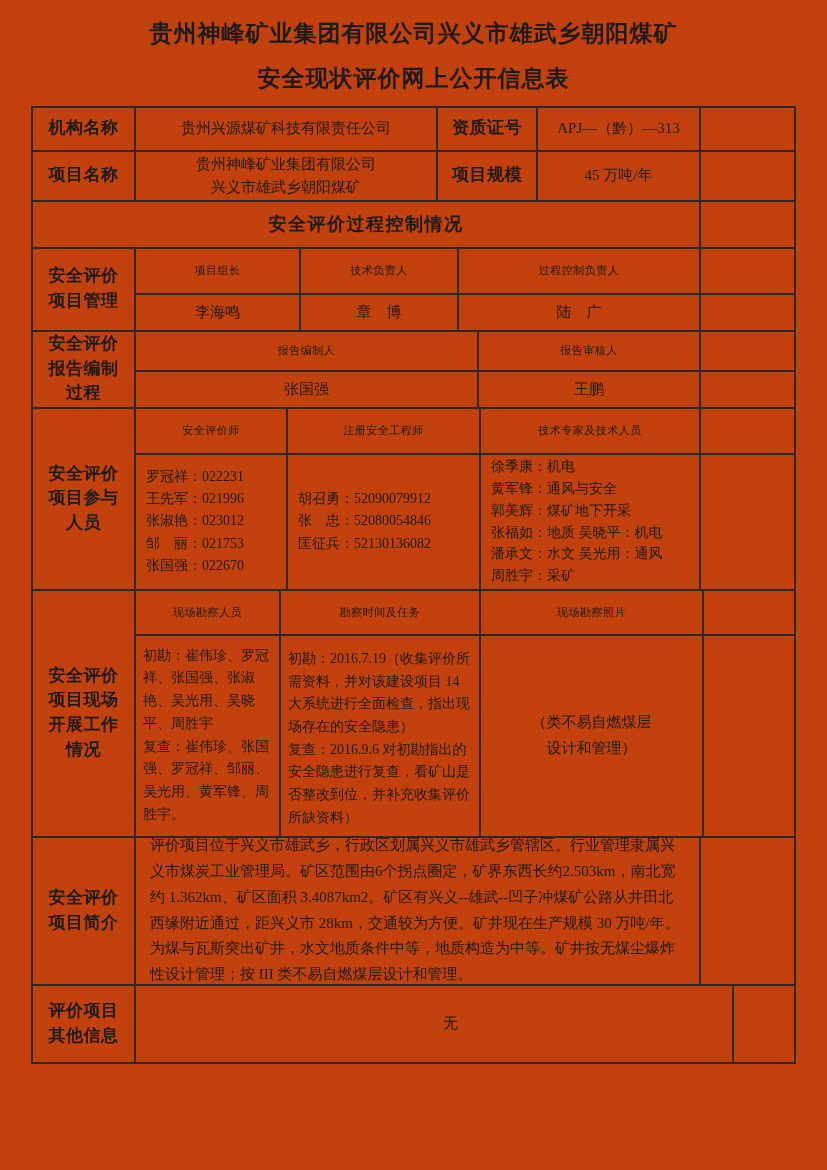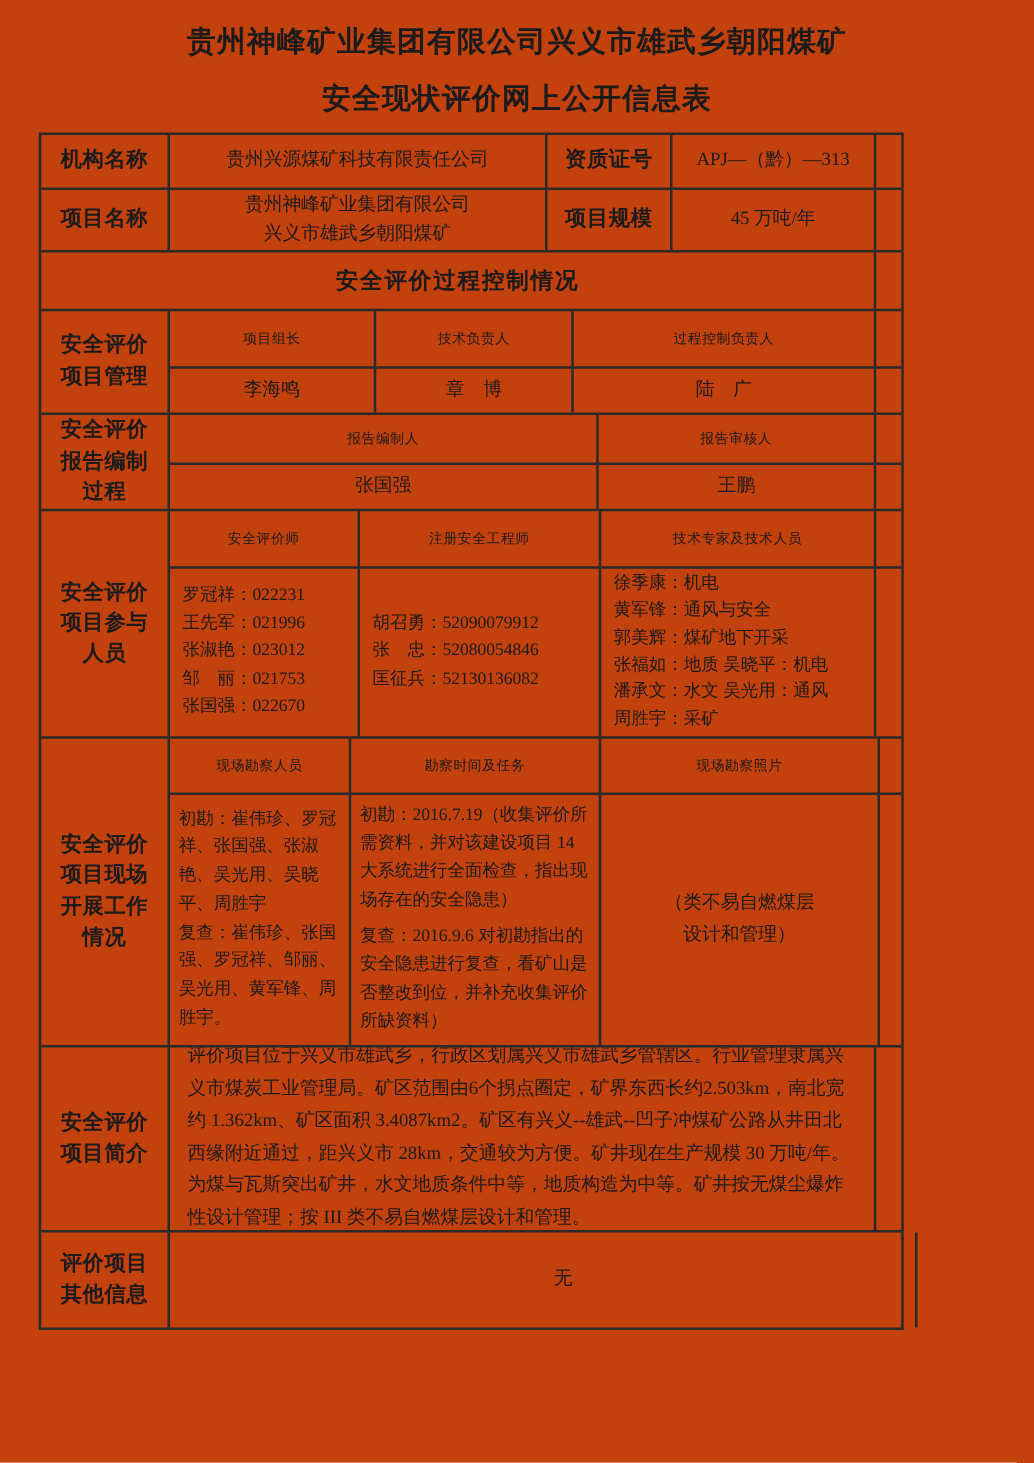--- a/index.html
+++ b/index.html
@@ -10,41 +10,41 @@
     font-family: "Liberation Serif", "DejaVu Serif", serif;
     color: #1b1b1b; padding-top: 20px; overflow: hidden;
   }
   .t1, .t2 {
     text-align: center; font-weight: bold; font-size: 23px;
     line-height: 1.25; letter-spacing: 1px; margin: 0;
   }
   .t1 { margin-bottom: 16px; }
   .t2 { margin-bottom: 12px; }
 
-  .tbl { width: 692px; margin-left: 31px; border: 2px solid var(--ln); }
+  .tbl { width: 765px; margin-left: 31px; border: 2px solid var(--ln); }
   .s { display: grid; border-bottom: 2px solid var(--ln); }
   .s:last-child { border-bottom: none; gap: 33px; }
   .c {
     border-right: 2px solid var(--ln);
     display: flex; flex-direction: column;
     align-items: center; justify-content: center;
     text-align: center; overflow: hidden; padding: 2px 6px;
   }
   .end { border-right: none; }
   .bb { border-bottom: 2px solid var(--ln); }
   .span2 { grid-row: 1 / span 2; }
 
   .lbl { font-weight: bold; font-size: 17px; line-height: 1.45; letter-spacing: 0.5px; padding: 2px 13px; }
   .hdr { font-weight: normal; font-size: 11px; letter-spacing: 0.5px; }
   .val { font-size: 15px; line-height: 1.5; }
   .sect-title { font-weight: bold; font-size: 18px; letter-spacing: 1.5px; }
 
   .list { align-items: flex-start; text-align: left; font-size: 14px; line-height: 1.6; padding: 4px 4px 4px 10px; }
   .list div { white-space: nowrap; }
-  .blockcell { align-items: flex-start; justify-content: space-between; text-align: left; font-size: 14px; line-height: 1.62; padding: 6px 7px; }
+  .blockcell { align-items: flex-start; justify-content: flex-end; text-align: left; font-size: 14px; line-height: 1.62; padding: 6px 7px; }
   .blockcell p { margin: 0; }
   .photo-note { font-size: 15px; line-height: 1.7; max-width: 134px; }
   .summary { font-size: 15px; line-height: 1.73; text-align: left; padding: 6px 14px; }
 
   
   .s1 { grid-template-columns: 103px 302px 100px 163px 1fr; grid-template-rows: 44px 48px; }
   .s2 { grid-template-columns: 103px 213px 144px 208px 1fr; grid-template-rows: 45px 40px; }
   .s3 { grid-template-columns: 668px 1fr; grid-template-rows: 45px; }
   .s4 { grid-template-columns: 103px 165px 158px 242px 1fr; grid-template-rows: 46px 35px; }
   .s5 { grid-template-columns: 103px 343px 222px 1fr; grid-template-rows: 40px 35px; }

